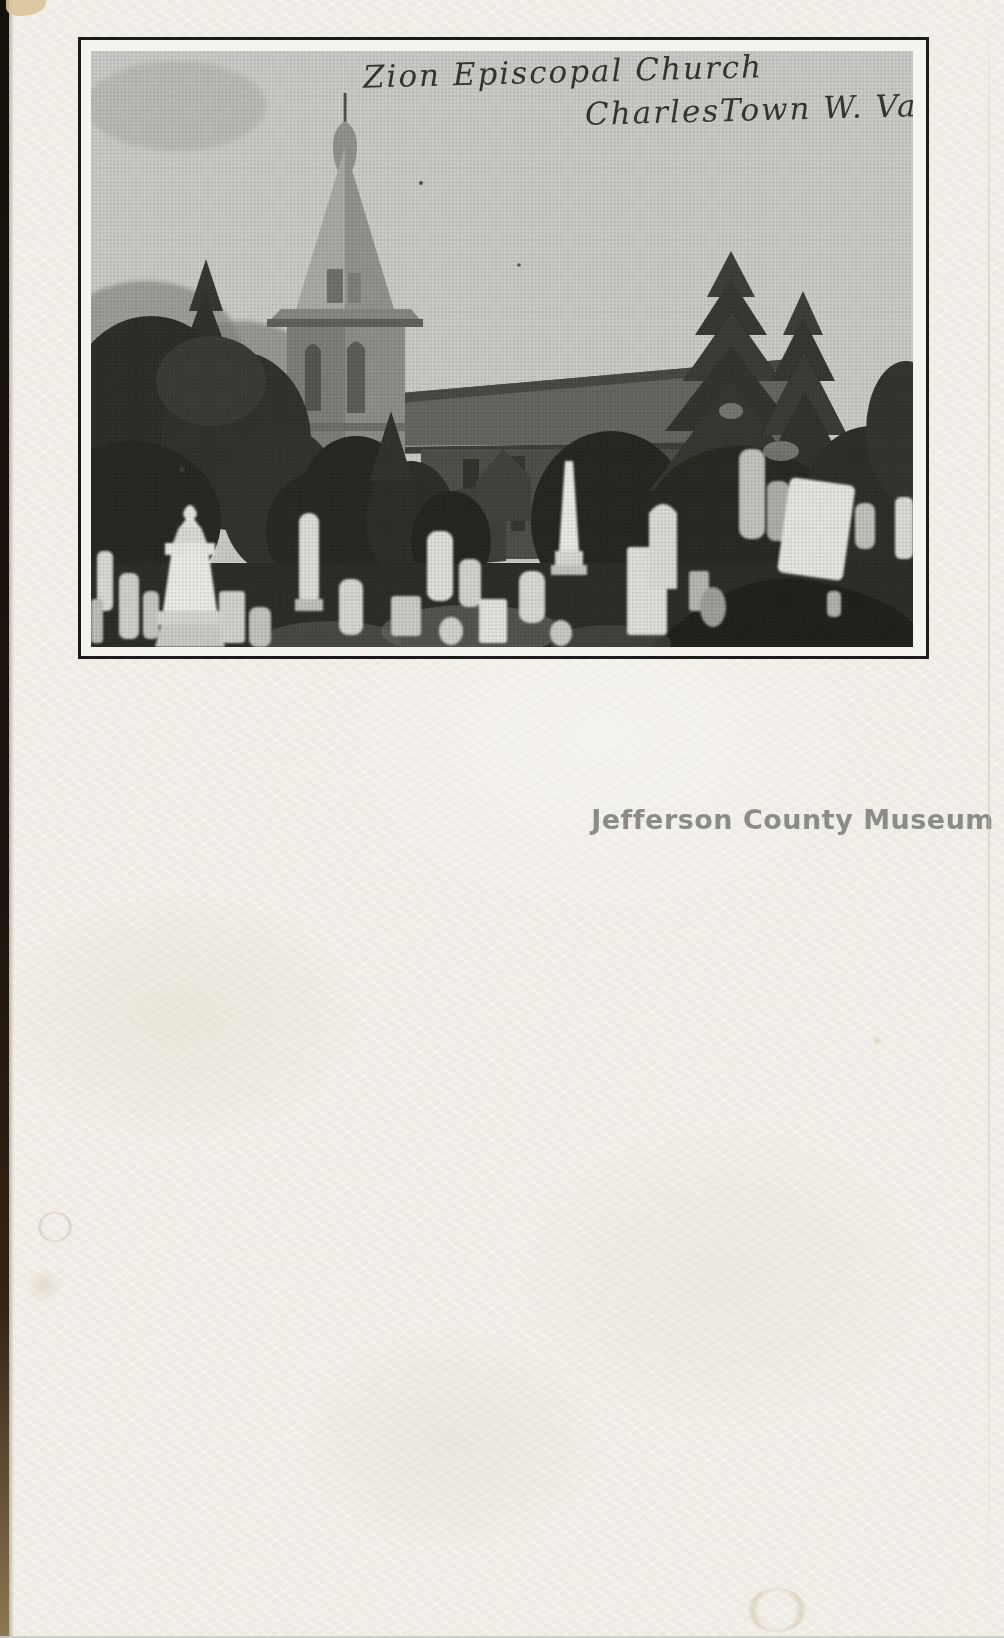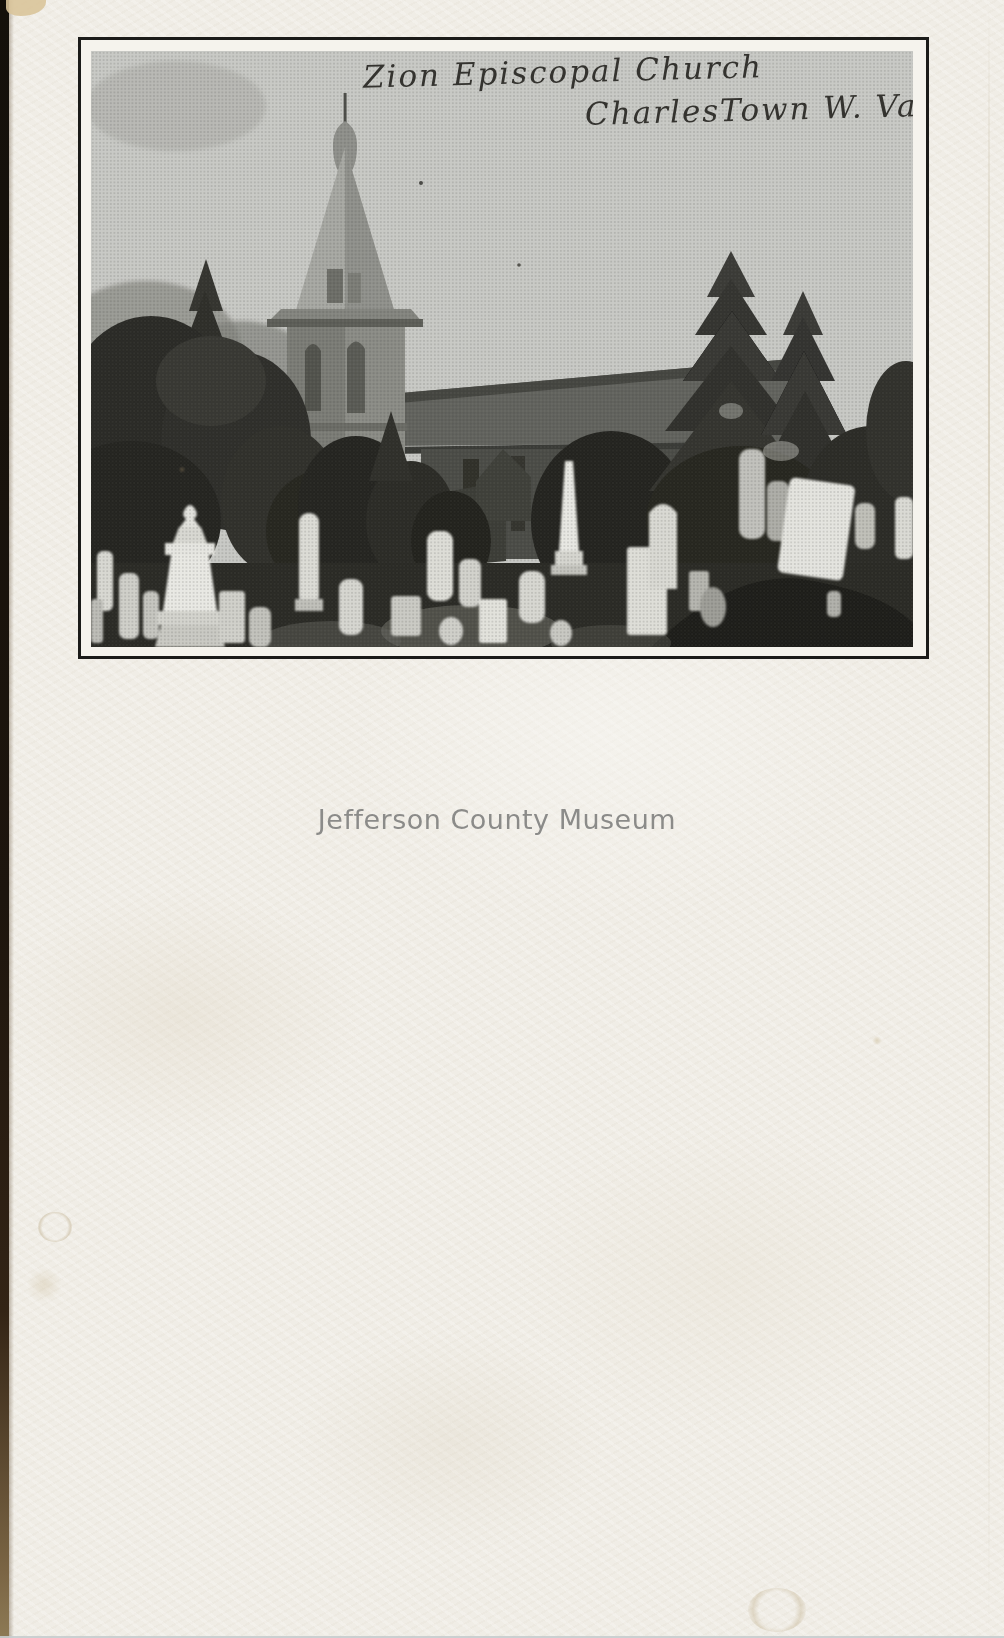--- a/index.html
+++ b/index.html
@@ -39,22 +39,22 @@
   .stain.spec1{left:178px;top:466px;width:8px;height:7px;background:radial-gradient(circle,rgba(120,105,80,.5),rgba(0,0,0,0) 70%);}
   .stain.spec2{left:872px;top:1036px;width:10px;height:9px;background:radial-gradient(circle,rgba(205,190,155,.55),rgba(0,0,0,0) 70%);}
 
   
   .photo-frame{position:absolute;left:78px;top:37px;width:845px;height:616px;
     border:3px solid var(--frame,#1b1b19);background:#f5f3ed;}
   .photo{position:absolute;left:10px;top:11px;width:822px;height:596px;overflow:hidden;}
   .photo svg{display:block;}
 
   
-  .watermark{position:absolute;left:0;right:10px;top:804px;text-align:center;
-    font-family:"DejaVu Sans",sans-serif;font-size:27px;font-weight:400;
+  .watermark{position:absolute;left:0;right:10px;top:804px;text-align:right;
+    font-family:"DejaVu Sans",sans-serif;font-size:27px;font-weight:700;
     color:var(--watermark,#8b8b89);letter-spacing:.5px;}
 </style>
 </head>
 <body>
 
 <div class="postcard">
 
   <div class="photo-frame">
     <div class="photo">
       <svg width="822" height="596" viewBox="0 0 822 596" xmlns="http://www.w3.org/2000/svg">

